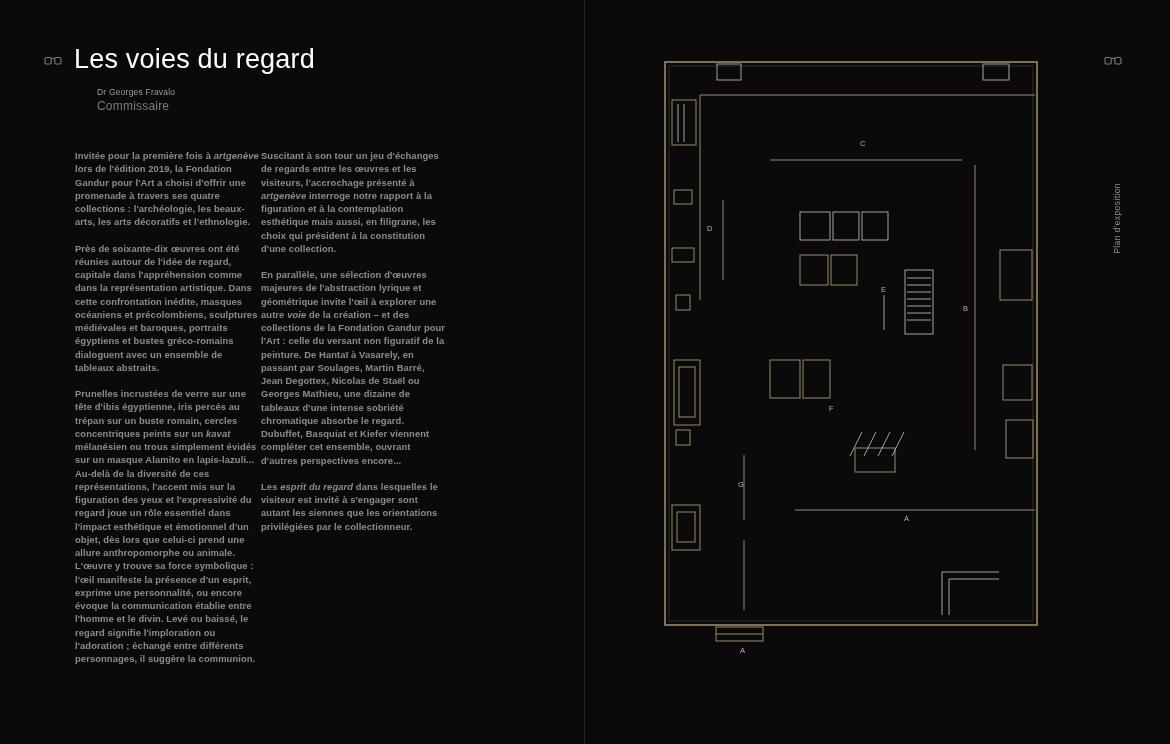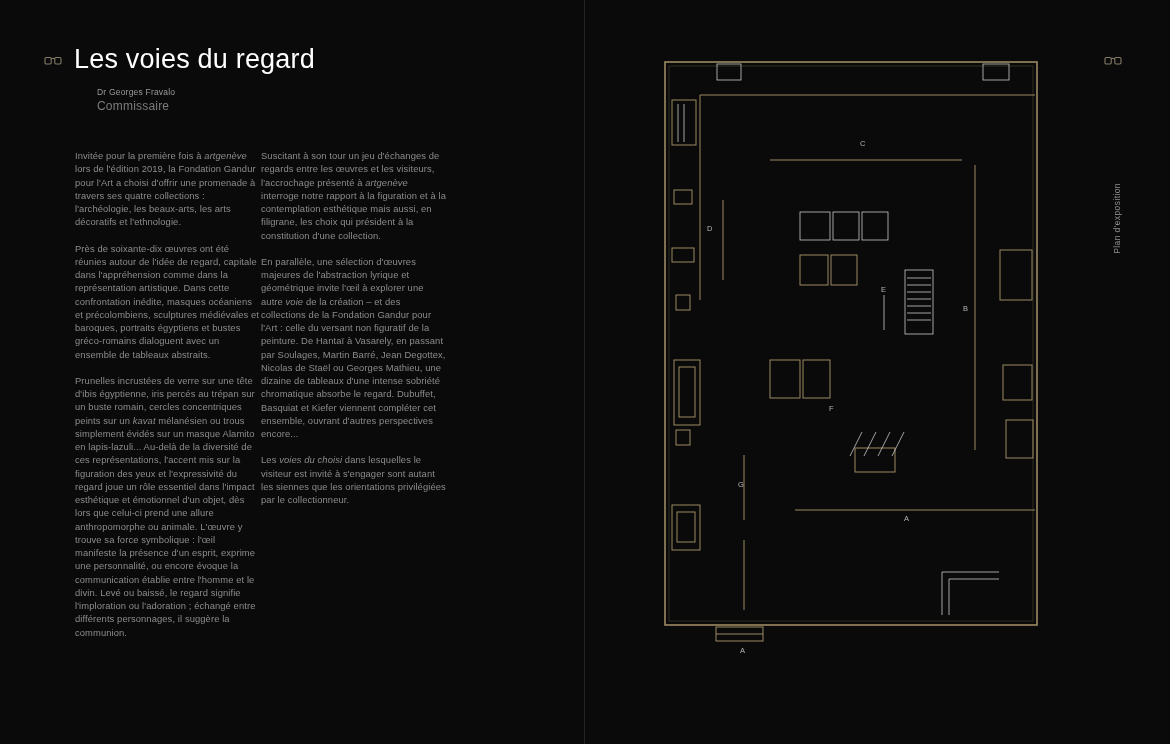--- a/index.html
+++ b/index.html
@@ -23,21 +23,21 @@
   .byline { position:absolute; left:97px; top:87px; }
   .author { font-size:8.5px; color:#9b9b9b; letter-spacing:0.2px; }
   .role   { font-size:12px;   color:#7c7c7c; margin-top:2px; letter-spacing:0.2px; }
   .col {
     position:absolute; top:149px;
     font-size:9.4px; line-height:13.25px; color:#8c8c8c;
     letter-spacing:0.1px;
   }
   .col-1 { left:75px;  width:184px; }
   .col-2 { left:261px; width:187px; }
-  .col p { margin:0 0 13px 0; }
+  .col p { margin:0 0 13px 0;font-weight:bold; }
   .col em { font-style:italic; }
   .floorplan { position:absolute; left:652px; top:52px; }
   .floorplan text {
     fill:#b5b5b5; font-family:"Liberation Sans",sans-serif;
     font-size:7.5px; letter-spacing:0.5px;
   }
   .plan-caption {
     position:absolute; left:1112px; top:183px;
     writing-mode:vertical-rl; transform:rotate(180deg);
     font-size:8.5px; color:#8f8f8f; letter-spacing:0.4px;
@@ -68,21 +68,21 @@
     </div>
 
     <div class="col col-1">
         <p>Invitée pour la première fois à <em>artgenève</em> lors de l'édition 2019, la Fondation Gandur pour l'Art a choisi d'offrir une promenade à travers ses quatre collections : l'archéologie, les beaux-arts, les arts décoratifs et l'ethnologie.</p>
         <p>Près de soixante-dix œuvres ont été réunies autour de l'idée de regard, capitale dans l'appréhension comme dans la représentation artistique. Dans cette confrontation inédite, masques océaniens et précolombiens, sculptures médiévales et baroques, portraits égyptiens et bustes gréco-romains dialoguent avec un ensemble de tableaux abstraits.</p>
         <p>Prunelles incrustées de verre sur une tête d'ibis égyptienne, iris percés au trépan sur un buste romain, cercles concentriques peints sur un <em>kavat</em> mélanésien ou trous simplement évidés sur un masque Alamito en lapis-lazuli... Au-delà de la diversité de ces représentations, l'accent mis sur la figuration des yeux et l'expressivité du regard joue un rôle essentiel dans l'impact esthétique et émotionnel d'un objet, dès lors que celui-ci prend une allure anthropomorphe ou animale. L'œuvre y trouve sa force symbolique : l'œil manifeste la présence d'un esprit, exprime une personnalité, ou encore évoque la communication établie entre l'homme et le divin. Levé ou baissé, le regard signifie l'imploration ou l'adoration ; échangé entre différents personnages, il suggère la communion.</p>
       </div>
     <div class="col col-2">
         <p>Suscitant à son tour un jeu d'échanges de regards entre les œuvres et les visiteurs, l'accrochage présenté à <em>artgenève</em> interroge notre rapport à la figuration et à la contemplation esthétique mais aussi, en filigrane, les choix qui président à la constitution d'une collection.</p>
         <p>En parallèle, une sélection d'œuvres majeures de l'abstraction lyrique et géométrique invite l'œil à explorer une autre <em>voie</em> de la création – et des collections de la Fondation Gandur pour l'Art : celle du versant non figuratif de la peinture. De Hantaï à Vasarely, en passant par Soulages, Martin Barré, Jean Degottex, Nicolas de Staël ou Georges Mathieu, une dizaine de tableaux d'une intense sobriété chromatique absorbe le regard. Dubuffet, Basquiat  et Kiefer viennent compléter cet ensemble, ouvrant d'autres perspectives encore...</p>
-        <p>Les <em>voies du choisi</em> dans lesquelles le visiteur est invité à s'engager sont autant les siennes que les orientations privilégiées par le collectionneur.</p>
+        <p>Les <em>esprit du regard</em> dans lesquelles le visiteur est invité à s'engager sont autant les siennes que les orientations privilégiées par le collectionneur.</p>
       </div>
   </div>
 
   <div class="gutter"></div>
 
   <div>
     <span class="logo right">
       <svg width="18" height="12" viewBox="0 0 18 12">
         <g fill="none" stroke="#857b66" stroke-width="1.1">
           <rect x="1" y="2.5" width="6.2" height="6.5" rx="1.2"></rect>

